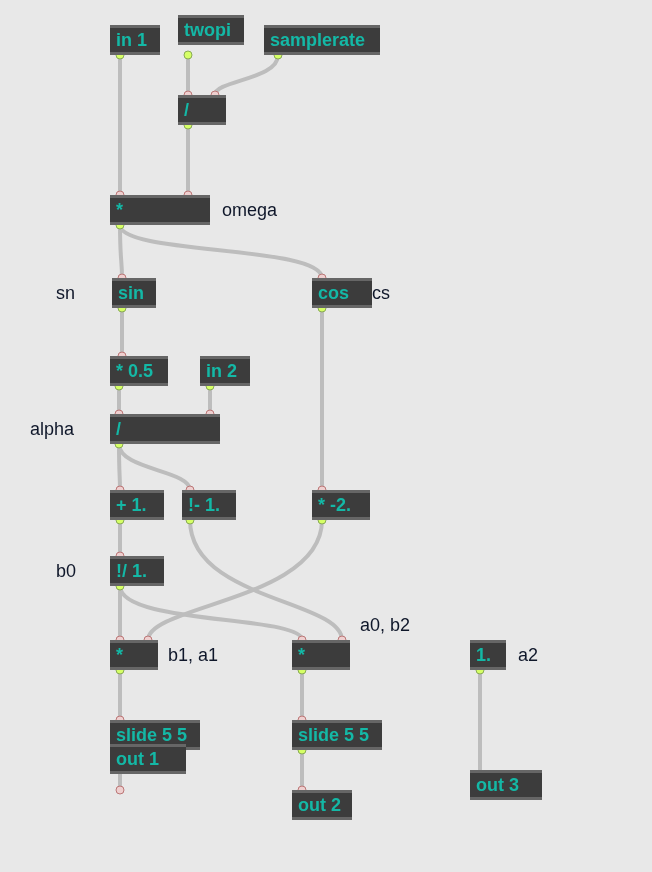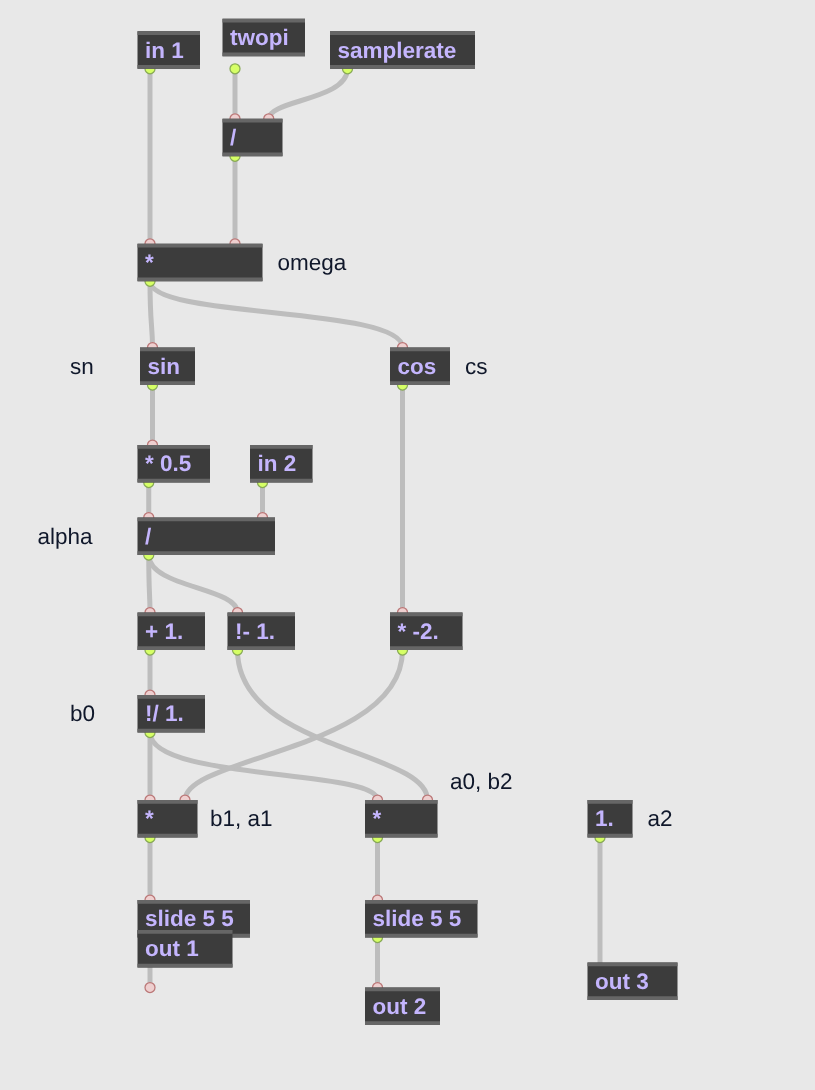--- a/index.html
+++ b/index.html
@@ -13,21 +13,21 @@
     overflow:hidden;
   }
   svg.cables{
     position:absolute;left:0;top:0;
     width:652px;height:872px;
     pointer-events:none;
   }
   .obj{
     position:absolute;
     background:#3c3c3c;
-    color:#c4b5fd;
+    color:#14b8a6;
     border-top:3px solid #666;
     border-bottom:3px solid #666;
     box-sizing:border-box;
     height:30px;
     line-height:24px;
     padding:0 6px 0 6px;
     font-weight:600;
     font-size:18px;
     white-space:nowrap;
   }
@@ -143,21 +143,21 @@
 <div class="obj" style="left:178px;top:15px;width:66px">twopi</div>
 <div class="obj" style="left:264px;top:25px;width:116px">samplerate</div>
 
 <div class="obj" style="left:178px;top:95px;width:48px">/</div>
 
 <div class="obj" style="left:110px;top:195px;width:100px">*</div>
 <span class="lbl" style="left:222px;top:200px">omega</span>
 
 <span class="lbl" style="left:56px;top:283px">sn</span>
 <div class="obj" style="left:112px;top:278px;width:44px">sin</div>
-<div class="obj" style="left:312px;top:278px;width:48px">cos</div>
+<div class="obj" style="left:312px;top:278px;width:60px">cos</div>
 <span class="lbl" style="left:372px;top:283px">cs</span>
 
 <div class="obj" style="left:110px;top:356px;width:58px">* 0.5</div>
 <div class="obj" style="left:200px;top:356px;width:50px">in 2</div>
 
 <span class="lbl" style="left:30px;top:419px">alpha</span>
 <div class="obj" style="left:110px;top:414px;width:110px">/</div>
 
 <div class="obj" style="left:110px;top:490px;width:54px">+ 1.</div>
 <div class="obj" style="left:182px;top:490px;width:54px">!- 1.</div>

